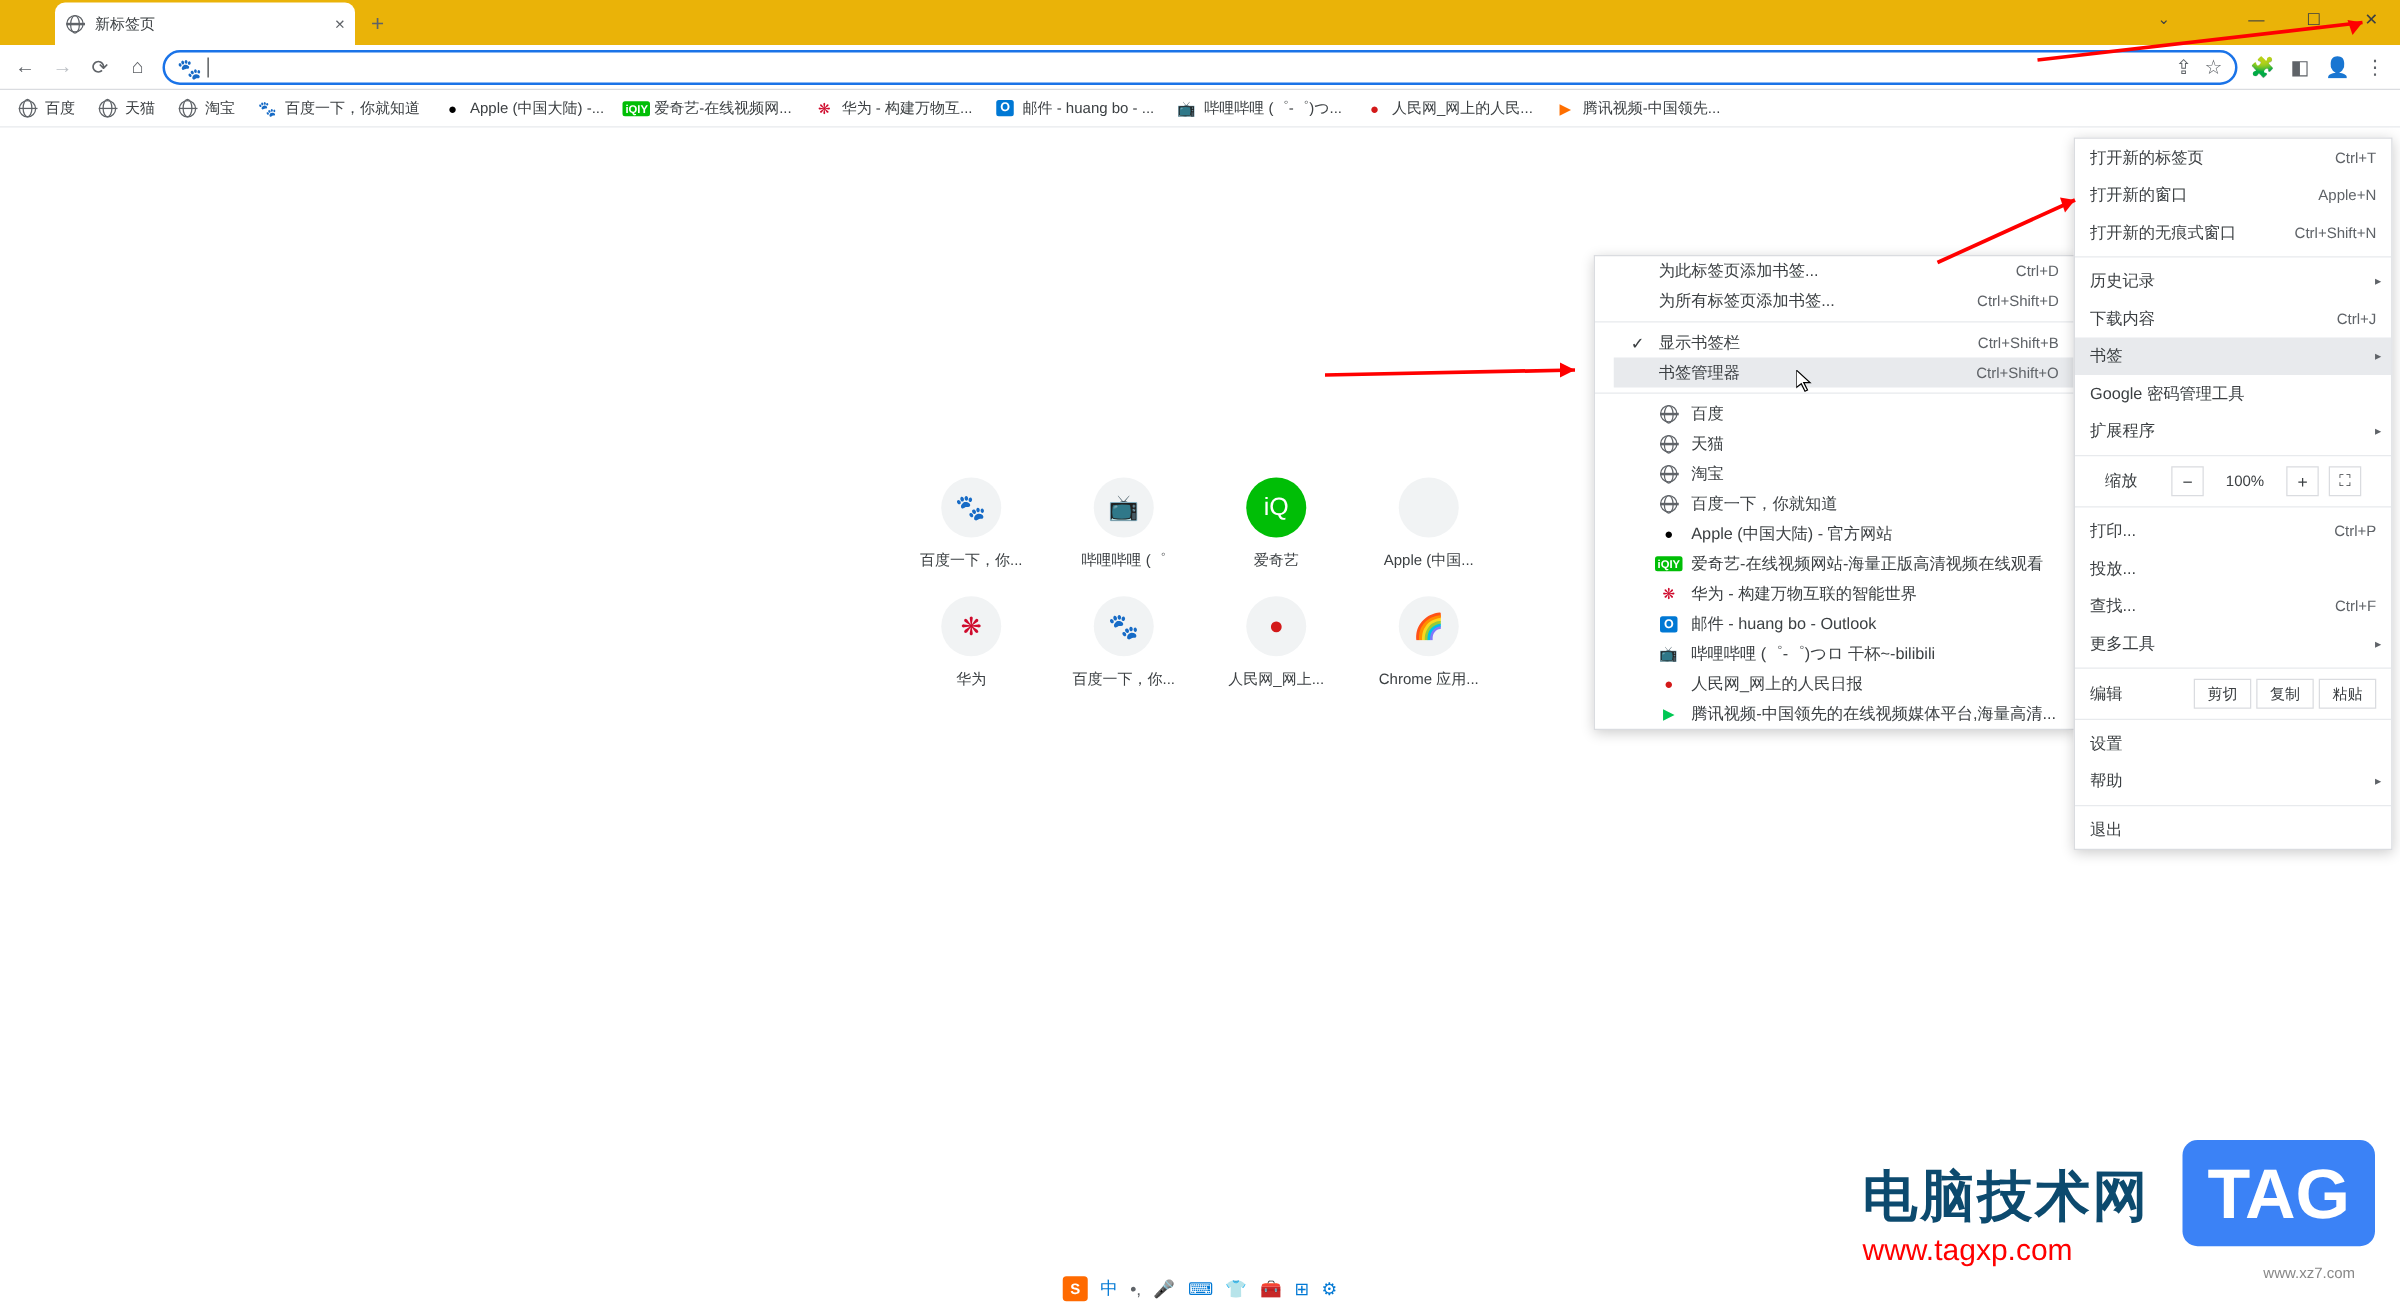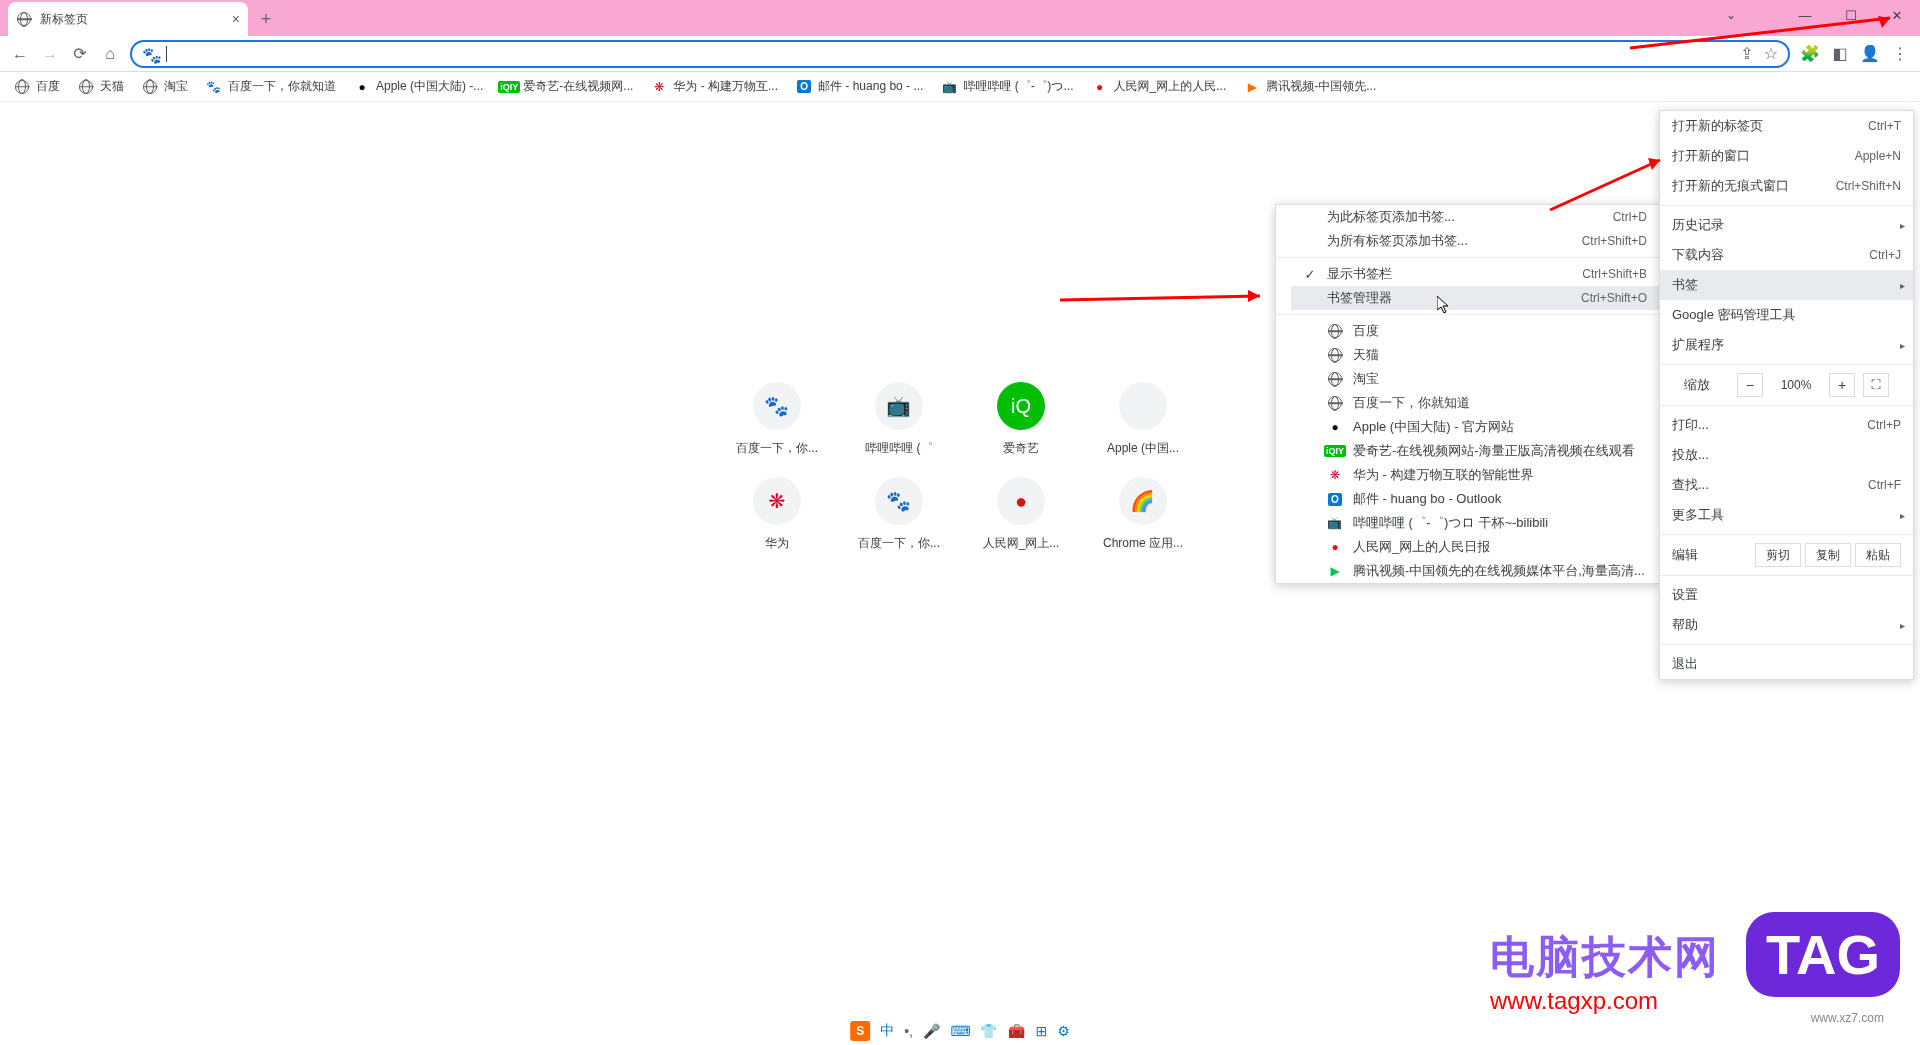--- a/index.html
+++ b/index.html
@@ -1,17 +1,17 @@
 <!DOCTYPE html>
 <html><head>
 <meta charset="utf-8">
 <style>
 *{margin:0;padding:0;box-sizing:border-box;font-family:"Microsoft YaHei",Arial,sans-serif;}
 body{background:#fff;width:1920px;height:1045px;overflow:hidden;position:relative;}
-.titlebar{height:36px;background:#f9a8d4;display:flex;align-items:flex-end;position:relative;}
+.titlebar{height:36px;background:#eab308;display:flex;align-items:flex-end;position:relative;padding-left:36px;}
 .tab{background:#fff;height:34px;width:240px;margin-left:8px;border-radius:8px 8px 0 0;display:flex;align-items:center;padding:0 8px;gap:8px;font-size:12px;color:#3c4043;}
 .tab .fav{width:16px;height:16px;display:flex;align-items:center;justify-content:center;color:#5f6368;}
 .tab .close{margin-left:auto;color:#5f6368;cursor:pointer;font-size:14px;}
 .newtab{width:28px;height:28px;display:flex;align-items:center;justify-content:center;color:#5f6368;margin-left:4px;margin-bottom:3px;font-size:18px;cursor:pointer;}
 .win-controls{position:absolute;right:0;top:0;display:flex;height:30px;}
 .win-controls div{width:46px;display:flex;align-items:center;justify-content:center;color:#3c4043;font-size:13px;cursor:pointer;}
 .tabchev{position:absolute;right:184px;top:8px;color:#3c4043;font-size:12px;}
 .toolbar{height:36px;background:#fff;border-bottom:1px solid #dadce0;display:flex;align-items:center;padding:0 6px;gap:2px;}
 .tb-btn{width:28px;height:28px;display:flex;align-items:center;justify-content:center;color:#5f6368;border-radius:50%;cursor:pointer;}
 .tb-btn.disabled{color:#bdc1c6;}
@@ -50,21 +50,21 @@
 .sm-item .ic{width:16px;height:16px;display:flex;align-items:center;justify-content:center;font-size:12px;}
 .sm-item .sc-key{margin-left:auto;color:#5f6368;font-size:12px;}
 .sm-sep{height:1px;background:#e8eaed;margin:4px 0;}
 .arrow{position:absolute;z-index:200;pointer-events:none;}
 .arrow-line{stroke:#ff0000;stroke-width:3;fill:none;}
 .arrow-head{fill:#ff0000;}
 .ime-bar{position:absolute;bottom:0;left:50%;transform:translateX(-50%);height:28px;display:flex;align-items:center;gap:10px;font-size:14px;color:#3c4043;}
 .ime-bar .ime-ic{width:20px;height:20px;background:#ff6a00;border-radius:3px;color:#fff;display:flex;align-items:center;justify-content:center;font-size:12px;font-weight:bold;}
 .ime-bar span{color:#0078d4;}
 .watermark{position:absolute;right:30px;bottom:30px;text-align:left;}
-.watermark .t1{font-size:44px;font-weight:bold;color:#8b5cf6;letter-spacing:2px;}
+.watermark .t1{font-size:44px;font-weight:bold;color:#0c4a6e;letter-spacing:2px;}
 .watermark .t2{font-size:24px;color:#ff0000;}
 .wm2{position:absolute;right:36px;bottom:20px;font-size:12px;color:#888;}
 .globe-icon{width:14px;height:14px;border:1.5px solid currentColor;border-radius:50%;position:relative;}
 .globe-icon::before{content:'';position:absolute;left:50%;top:-1.5px;bottom:-1.5px;width:6px;border:1.5px solid currentColor;border-radius:50%;transform:translateX(-50%);}
 .globe-icon::after{content:'';position:absolute;left:-1.5px;right:-1.5px;top:50%;height:1.5px;background:currentColor;transform:translateY(-50%);}
 .cursor-ptr{position:absolute;z-index:300;pointer-events:none;}
 </style>
 </head>
 <body>
 
@@ -398,14 +398,14 @@
   <span>👕</span>
   <span>🧰</span>
   <span>⊞</span>
   <span>⚙</span>
 </div>
 
 <div class="watermark" style="right:200px;">
   <div class="t1">电脑技术网</div>
   <div class="t2">www.tagxp.com</div>
 </div>
-<div style="position:absolute;right:20px;bottom:48px;background:#6d28d9;color:#fff;font-size:56px;font-weight:bold;padding:10px 20px;border-radius:28px;">TAG</div>
+<div style="position:absolute;right:20px;bottom:48px;background:#3b82f6;color:#fff;font-size:56px;font-weight:bold;padding:10px 20px;border-radius:12px;">TAG</div>
 <div class="wm2">www.xz7.com</div>
 
 </body></html>

